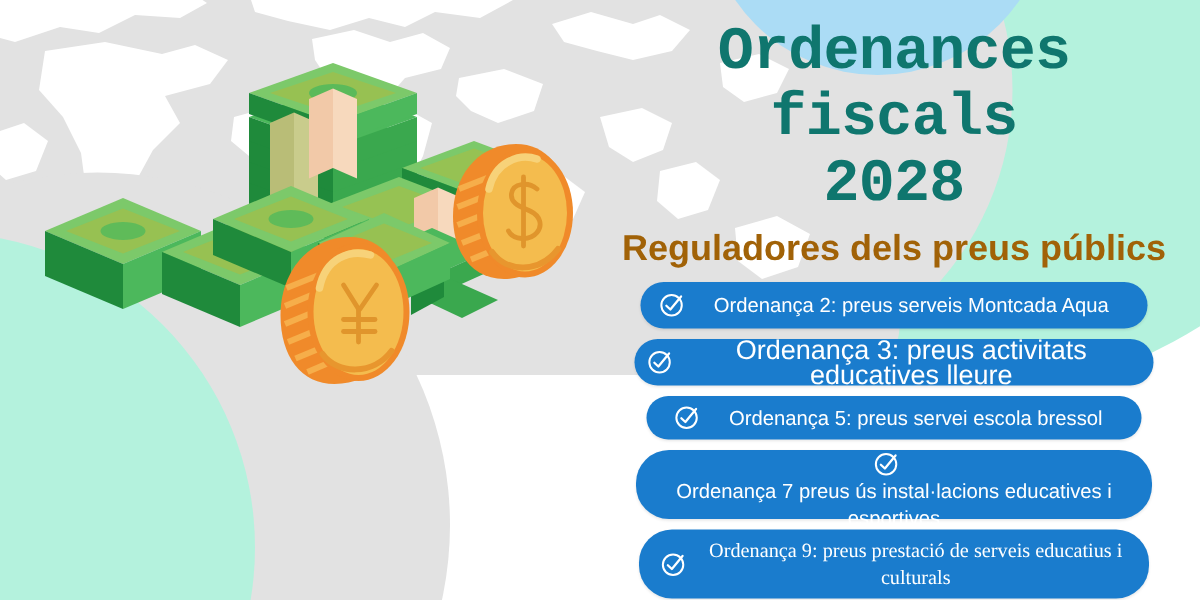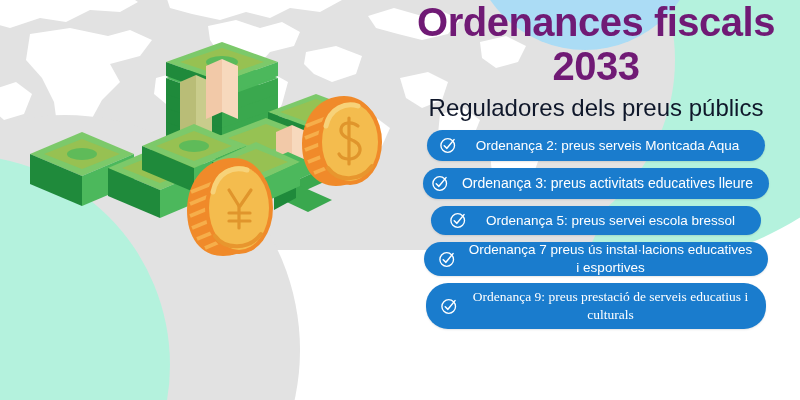--- a/index.html
+++ b/index.html
@@ -51,55 +51,55 @@
   
   .illus{position:absolute;left:18px;top:18px;width:400px;height:280px;}
   .illus svg{width:100%;height:100%;display:block;overflow:visible;}
 
   
   .right{
     position:absolute;left:392px;top:0;width:408px;height:400px;
     display:flex;flex-direction:column;align-items:center;
   }
   .title{
-    margin-top:0;
+    margin-top:14px;
     font-size:40px;line-height:44px;font-weight:bold;
-    color:#701a75;text-align:center;letter-spacing:-0.5px;
-    font-family:Liberation Sans, sans-serif;
+    color:#0f766e;text-align:center;letter-spacing:-0.5px;
+    font-family:Liberation Mono, monospace;
   }
   .subtitle{
     margin-top:6px;
-    font-size:24px;line-height:28px;font-weight:normal;
-    color:#0f172a;text-align:right;
+    font-size:24px;line-height:28px;font-weight:bold;
+    color:#a16207;text-align:right;
     font-family:"Liberation Sans", sans-serif;
   }
   .pill-list{
     margin-top:8px;width:100%;
     display:flex;flex-direction:column;align-items:center;gap:7px;
   }
   .pill{
     background:#1a7ccd;color:#ffffff;border-radius:22px;
     display:flex;align-items:center;
     box-sizing:border-box;
     font-size:13.5px;line-height:17px;
     font-family:"Liberation Sans", sans-serif;
     box-shadow:0 1px 2px rgba(0,0,0,0.10);
   }
   .pill-1{width:338px;height:31px;padding:0 14px 0 12px;}
   .pill-2{width:346px;height:31px;padding:0 10px 0 8px;}
   .pill-3{width:330px;height:29px;padding:0 14px 0 18px;}
-  .pill-4{width:344px;height:34px;padding:0 14px 0 14px;}
+  .pill-4{width:344px;height:46px;padding:0 14px 0 14px;flex-direction:column;}
   .pill-5{width:340px;height:46px;padding:0 14px 0 14px;font-family:Liberation Serif, serif;}
   .pill .check{
     flex:0 0 auto;width:19px;height:19px;margin-right:6px;
     display:block;
   }
   .pill-4 .check, .pill-5 .check{margin-right:10px;}
   .pill .label{flex:1 1 auto;text-align:center;}
-  .pill-2 .label{font-size:14px;}
+  .pill-2 .label{font-size:18px;}
   .pill-4 .label,.pill-5 .label{line-height:18px;}
 </style>
 </head>
 <body>
 
 <div class="canvas">
 
   <div class="bg-layer">
     <div class="bg-gray-field"></div>
     <div class="bg-mint-big"></div>
@@ -295,21 +295,21 @@
           <line x1="53" y1="22" x2="53" y2="68"></line>
         </g>
       </g>
     </svg>
   </div>
 
   <div class="right">
 
     <div class="title">
       <div>Ordenances fiscals</div>
-      <div>2033</div>
+      <div>2028</div>
     </div>
 
     <div class="subtitle">Reguladores dels preus públics</div>
 
     <div class="pill-list">
 
       <div class="pill pill-1">
         <svg class="check" viewBox="0 0 24 24">
           <circle cx="11" cy="12" r="8.6" fill="none" stroke="#ffffff" stroke-width="1.7"></circle>
           <path d="M6.6 12.4 L10 15.6 L19 4.6" fill="none" stroke="#ffffff" stroke-width="1.9" stroke-linecap="round" stroke-linejoin="round"></path>

